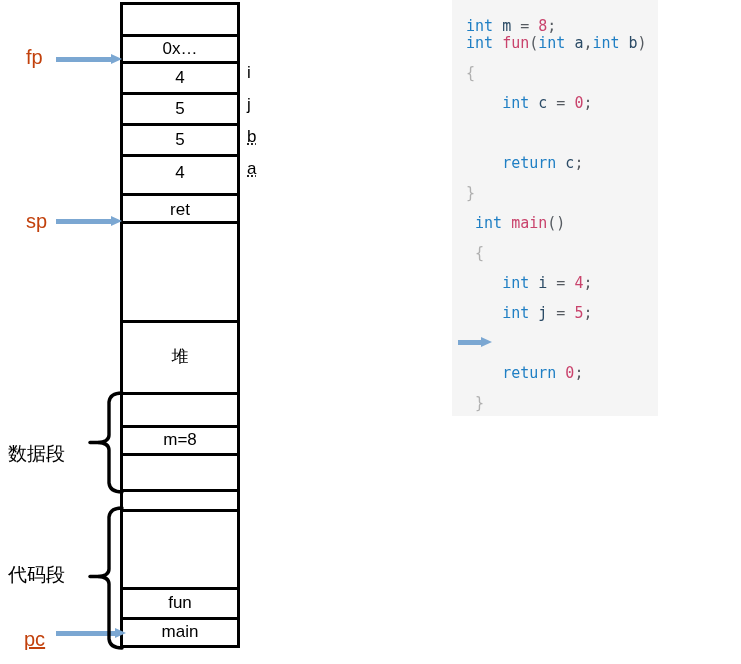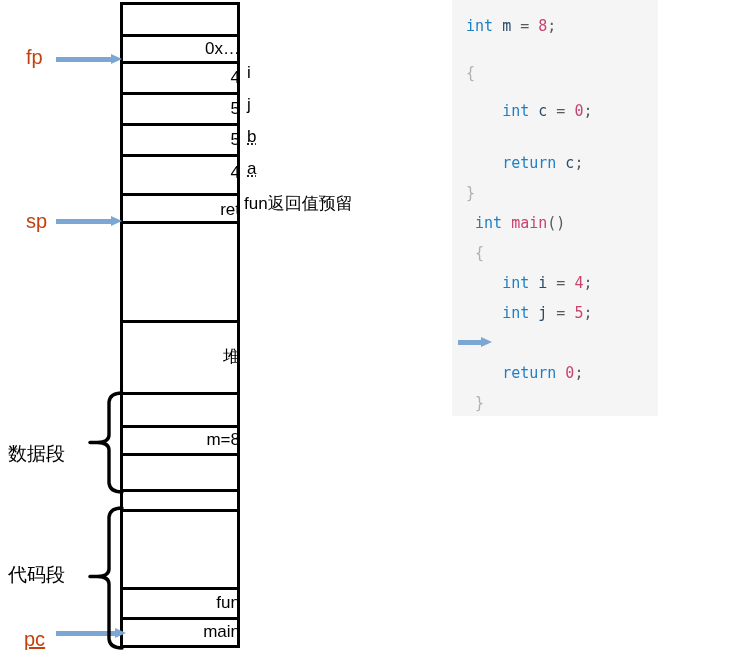--- a/index.html
+++ b/index.html
@@ -32,21 +32,21 @@
   }
 
   .mem-cell {
     position: absolute;
     left: 120px;
     width: 120px;
     box-sizing: border-box;
     border-top: 3px solid #000;
     display: flex;
     align-items: center;
-    justify-content: flex-end;
+    justify-content: center;
     font-size: 17px;
     color: #000;
     background: transparent;
   }
   .mem-cell .cell-text {
     line-height: 1;
     transform: translateY(-1px);
   }
 
   .side-label {
@@ -199,21 +199,20 @@
   <div class="mem-cell" style="top:617px; height:28px;">
     <span class="cell-text">main</span>
   </div>
 
   <div style="position:absolute; left:120px; top:645px; width:120px; height:3px; background:#000;"></div>
 
   <span class="side-label" style="left:247px; top:63px;">i</span>
   <span class="side-label" style="left:247px; top:95px;">j</span>
   <span class="side-label squiggle" style="left:247px; top:127px;">b</span>
   <span class="side-label squiggle" style="left:247px; top:159px;">a</span>
-  <span class="side-label" style="left:244px; top:192px;">fun返回值预留</span>
 
   <span class="ptr-label" style="left:26px; top:46px;">fp</span>
   <div class="arrow" style="left:56px; top:54px; width:66px;">
     <div class="shaft" style="width:56px;"></div>
     <div class="head" style="left:55px;"></div>
   </div>
 
   <span class="ptr-label" style="left:26px; top:210px;">sp</span>
   <div class="arrow" style="left:56px; top:216px; width:66px;">
     <div class="shaft" style="width:56px;"></div>
@@ -236,22 +235,23 @@
     <path d="M34 3 Q22 3 21 12 L21 64 Q21 71 10 71.5 Q21 72 21 79 L21 134 Q22 143 34 143" fill="none" stroke="#000" stroke-width="3.4" stroke-linecap="round"></path>
     <path d="M10 71.5 L2 71.5" fill="none" stroke="#000" stroke-width="3.4" stroke-linecap="round"></path>
   </svg>
   <span class="seg-label" style="left:8px; top:562px;">代码段</span>
 
 </div>
 
 <div id="code-panel">
 
   <div class="code-line" style="top:18px;"><span class="kw">int</span> <span class="id">m</span> <span class="op">=</span> <span class="num">8</span><span class="pun">;</span></div>
+  <div class="code-line" style="top:35px;"><span class="kw">int</span> <span class="fn">fun</span><span class="pun">(</span><span class="kw">int</span> <span class="id">a</span><span class="pun">,</span><span class="kw">int</span> <span class="id">b</span><span class="pun">)</span></div>
   <div class="code-line" style="top:65px;"><span class="brc">{</span></div>
-  <div class="code-line" style="top:95px;margin-top:8px;">    <span class="kw">int</span> <span class="id">c</span> <span class="op">=</span> <span class="num">0</span><span class="pun">;</span></div>
+  <div class="code-line" style="top:95px;">    <span class="kw">int</span> <span class="id">c</span> <span class="op">=</span> <span class="num">0</span><span class="pun">;</span></div>
   <div class="code-line" style="top:155px;">    <span class="kw">return</span> <span class="id">c</span><span class="pun">;</span></div>
   <div class="code-line" style="top:185px;"><span class="brc">}</span></div>
   <div class="code-line" style="top:215px;"> <span class="kw">int</span> <span class="fn">main</span><span class="pun">()</span></div>
   <div class="code-line" style="top:245px;"> <span class="brc">{</span></div>
   <div class="code-line" style="top:275px;">    <span class="kw">int</span> <span class="id">i</span> <span class="op">=</span> <span class="num">4</span><span class="pun">;</span></div>
   <div class="code-line" style="top:305px;">    <span class="kw">int</span> <span class="id">j</span> <span class="op">=</span> <span class="num">5</span><span class="pun">;</span></div>
   <div class="code-line" style="top:365px;">    <span class="kw">return</span> <span class="num">0</span><span class="pun">;</span></div>
   <div class="code-line" style="top:395px;"> <span class="brc">}</span></div>
 
 </div>

